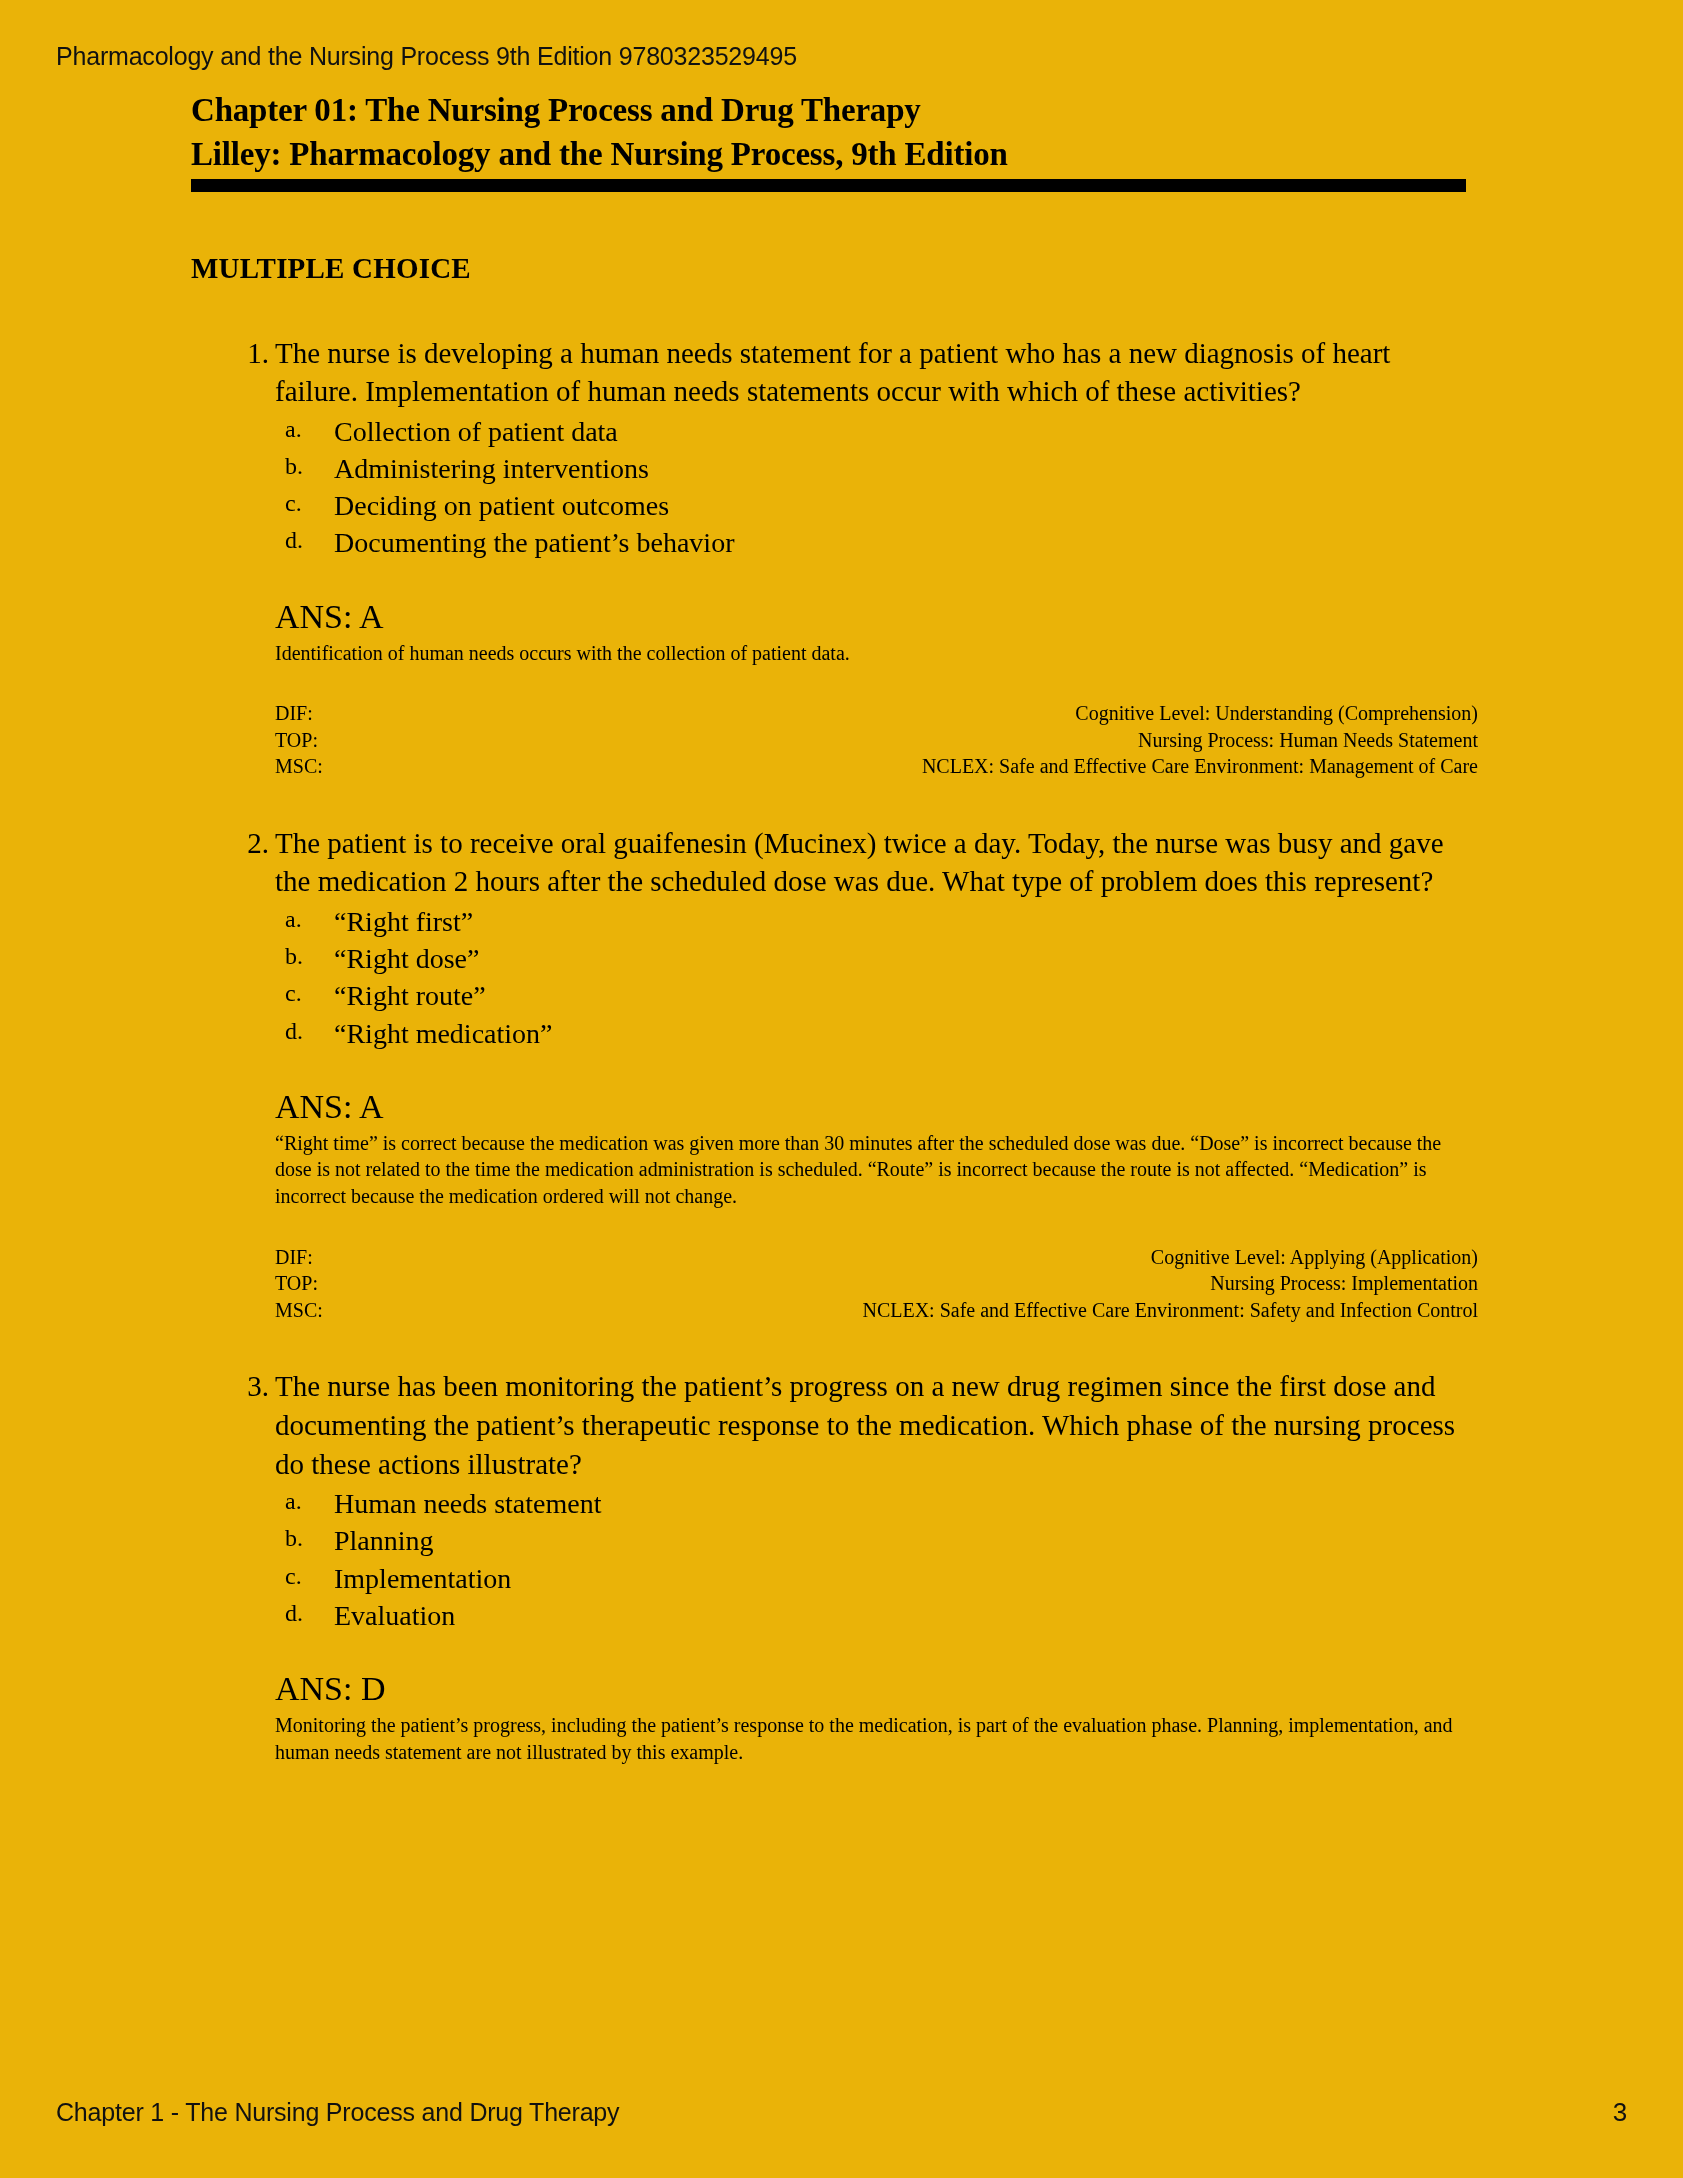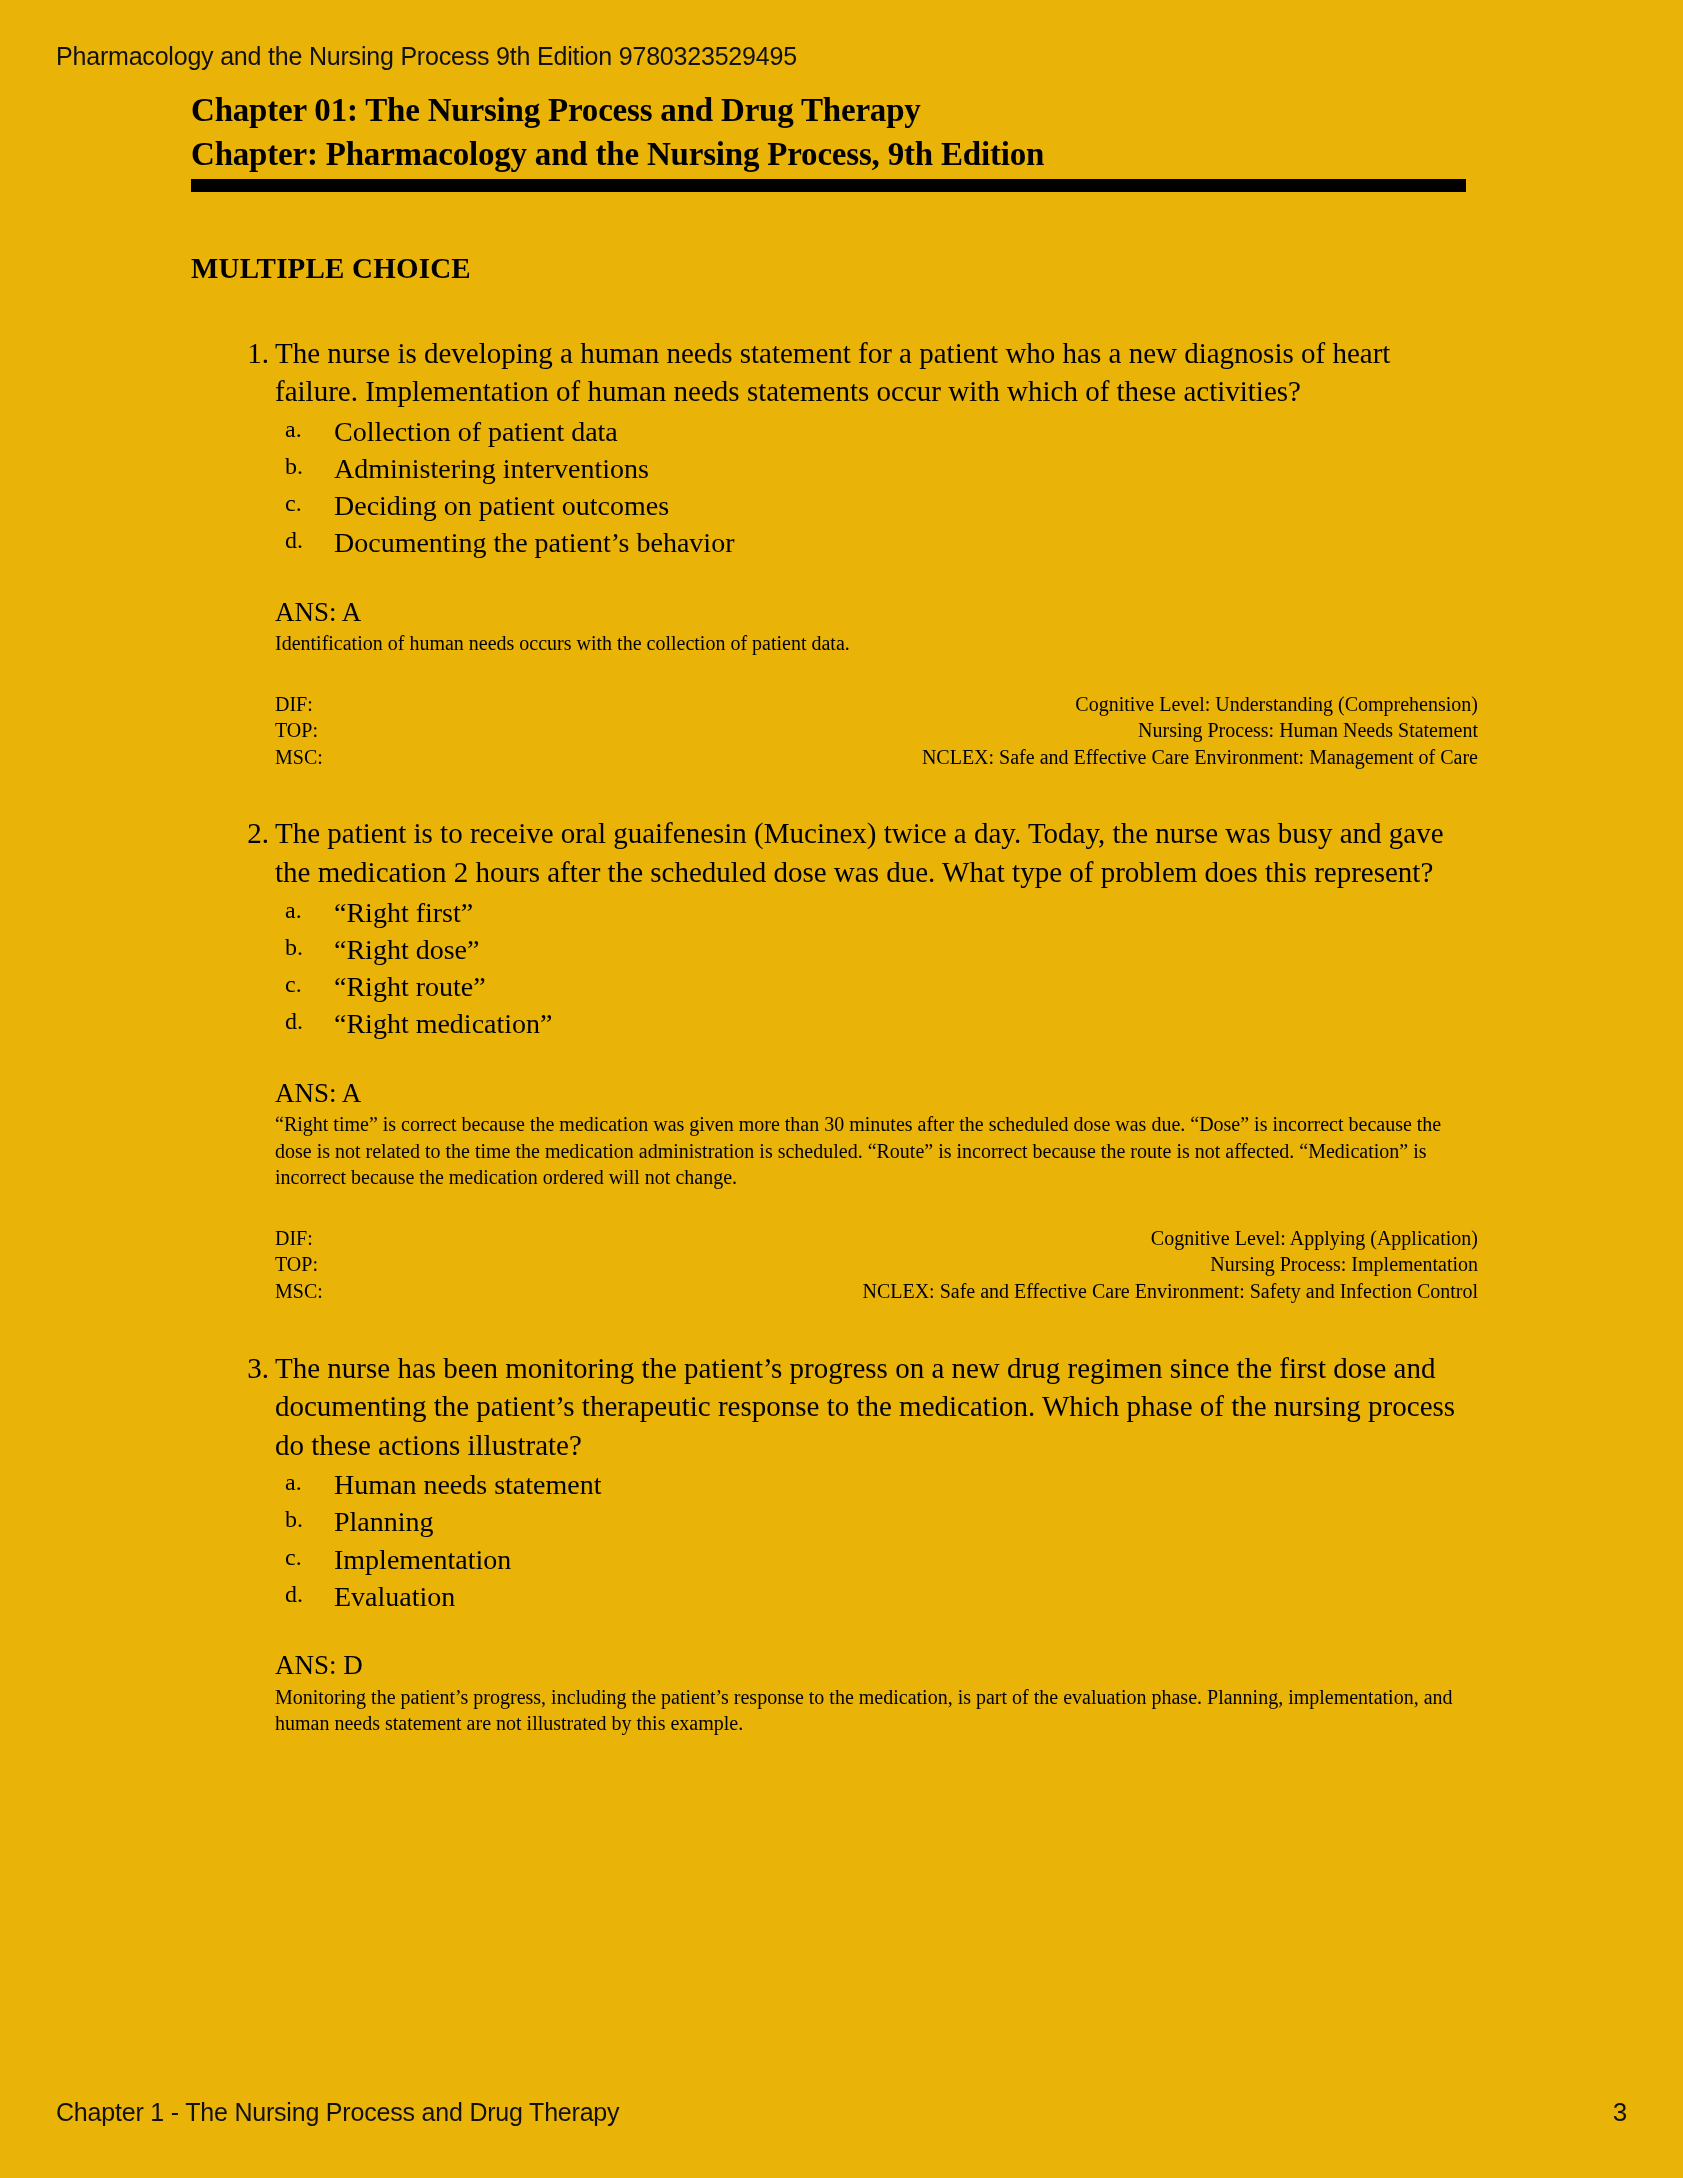--- a/index.html
+++ b/index.html
@@ -111,21 +111,21 @@
     top: 1px;
     font-size: 24px;
   }
 
   
   .answer-block {
     margin-top: 32px;
     padding-left: 84px;
   }
   .ans-line {
-    font-size: 27px;
+    font-size: 34px;
     line-height: 1.35;
   }
   .rationale {
     font-size: 20px;
     line-height: 1.33;
   }
 
   
   .meta-block {
     margin-top: 34px;
@@ -164,21 +164,21 @@
 </style>
 </head>
 <body>
 
 <div class="page">
 
   <div class="doc-header">Pharmacology and the Nursing Process 9th Edition 9780323529495</div>
 
   <div class="title-block">
     <div class="title-line">Chapter 01: The Nursing Process and Drug Therapy</div>
-    <div class="title-line">Chapter: Pharmacology and the Nursing Process, 9th Edition</div>
+    <div class="title-line">Lilley: Pharmacology and the Nursing Process, 9th Edition</div>
     <div class="title-rule"></div>
   </div>
 
   <div class="content">
 
     <div class="section-label">MULTIPLE CHOICE</div>
 
     <div class="question">
       <div class="q-stem">
         <span class="q-num">1.</span>

